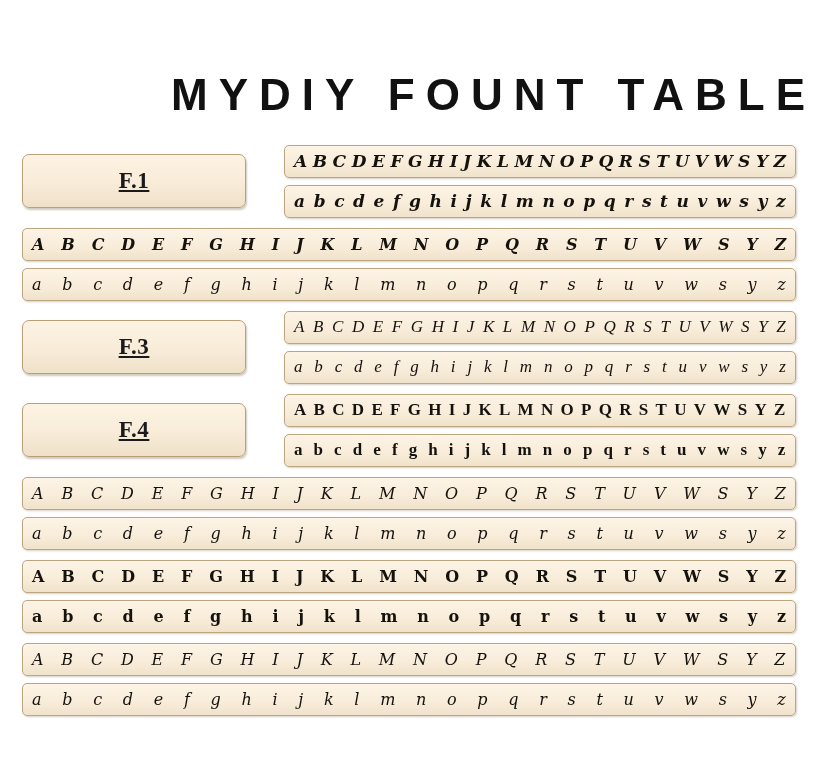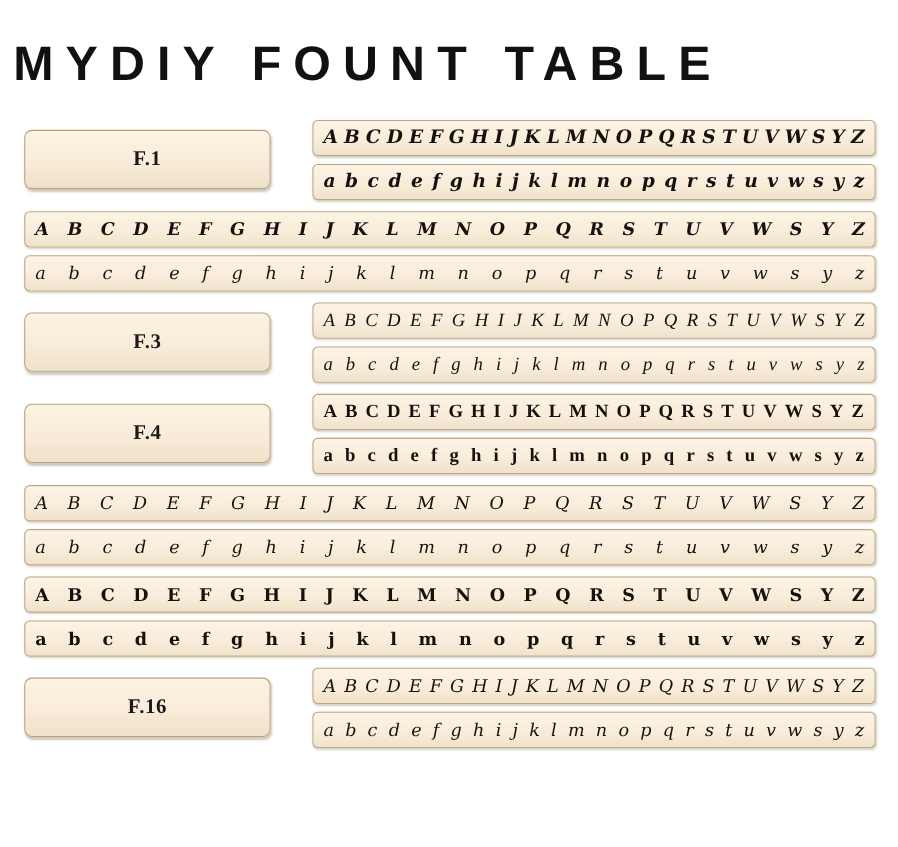--- a/index.html
+++ b/index.html
@@ -14,29 +14,30 @@
     overflow: hidden;
     position: relative;
   }
   #page {
     width: 816px;
     height: 770px;
     position: relative;
     background: #ffffff;
   }
   #title {
-    text-align: left;
+    text-align: right;
     font-family: "Liberation Sans", sans-serif;
     font-weight: bold;
     font-size: 44px;
     letter-spacing: 11px;
     color: #111111;
     padding-top: 34px;
     padding-left: 12px;
     white-space: nowrap;
+    margin-top: 36px;
   }
   #rows {
     margin-top: 22px;
     padding: 0 20px 0 22px;
   }
   .font-row {
     display: flex;
     align-items: center;
     height: 78px;
     margin-bottom: 5px;
@@ -50,23 +51,24 @@
     border-radius: 7px;
     box-shadow: 1px 2px 2px rgba(120,100,70,0.35);
     display: flex;
     align-items: center;
     justify-content: center;
     margin-right: 38px;
   }
   .label-text {
     font-family: "Liberation Serif", serif;
     font-weight: bold;
-    font-size: 19px;
+    font-size: 23px;
     color: #1a1a1a;
     letter-spacing: 0.5px;
+    text-decoration: underline;
   }
   .strips {
     display: flex;
     flex-direction: column;
     gap: 7px;
     flex: 1;
   }
   .strip {
     background: linear-gradient(180deg, #fdf4e6 0%, #f8ecd9 60%, #f0e2cb 100%);
     border: 1px solid #bba67f;
@@ -509,23 +511,20 @@
             <span class="ch">v</span>
             <span class="ch">w</span>
             <span class="ch">s</span>
             <span class="ch">y</span>
             <span class="ch">z</span>
           </div>
       </div>
     </div>
 
     <div class="font-row">
-      <div class="label-plate">
-        <span class="label-text">F.16</span>
-      </div>
       <div class="strips">
         <div class="strip f-calligraphy">
             <span class="ch">A</span>
             <span class="ch">B</span>
             <span class="ch">C</span>
             <span class="ch">D</span>
             <span class="ch">E</span>
             <span class="ch">F</span>
             <span class="ch">G</span>
             <span class="ch">H</span>

